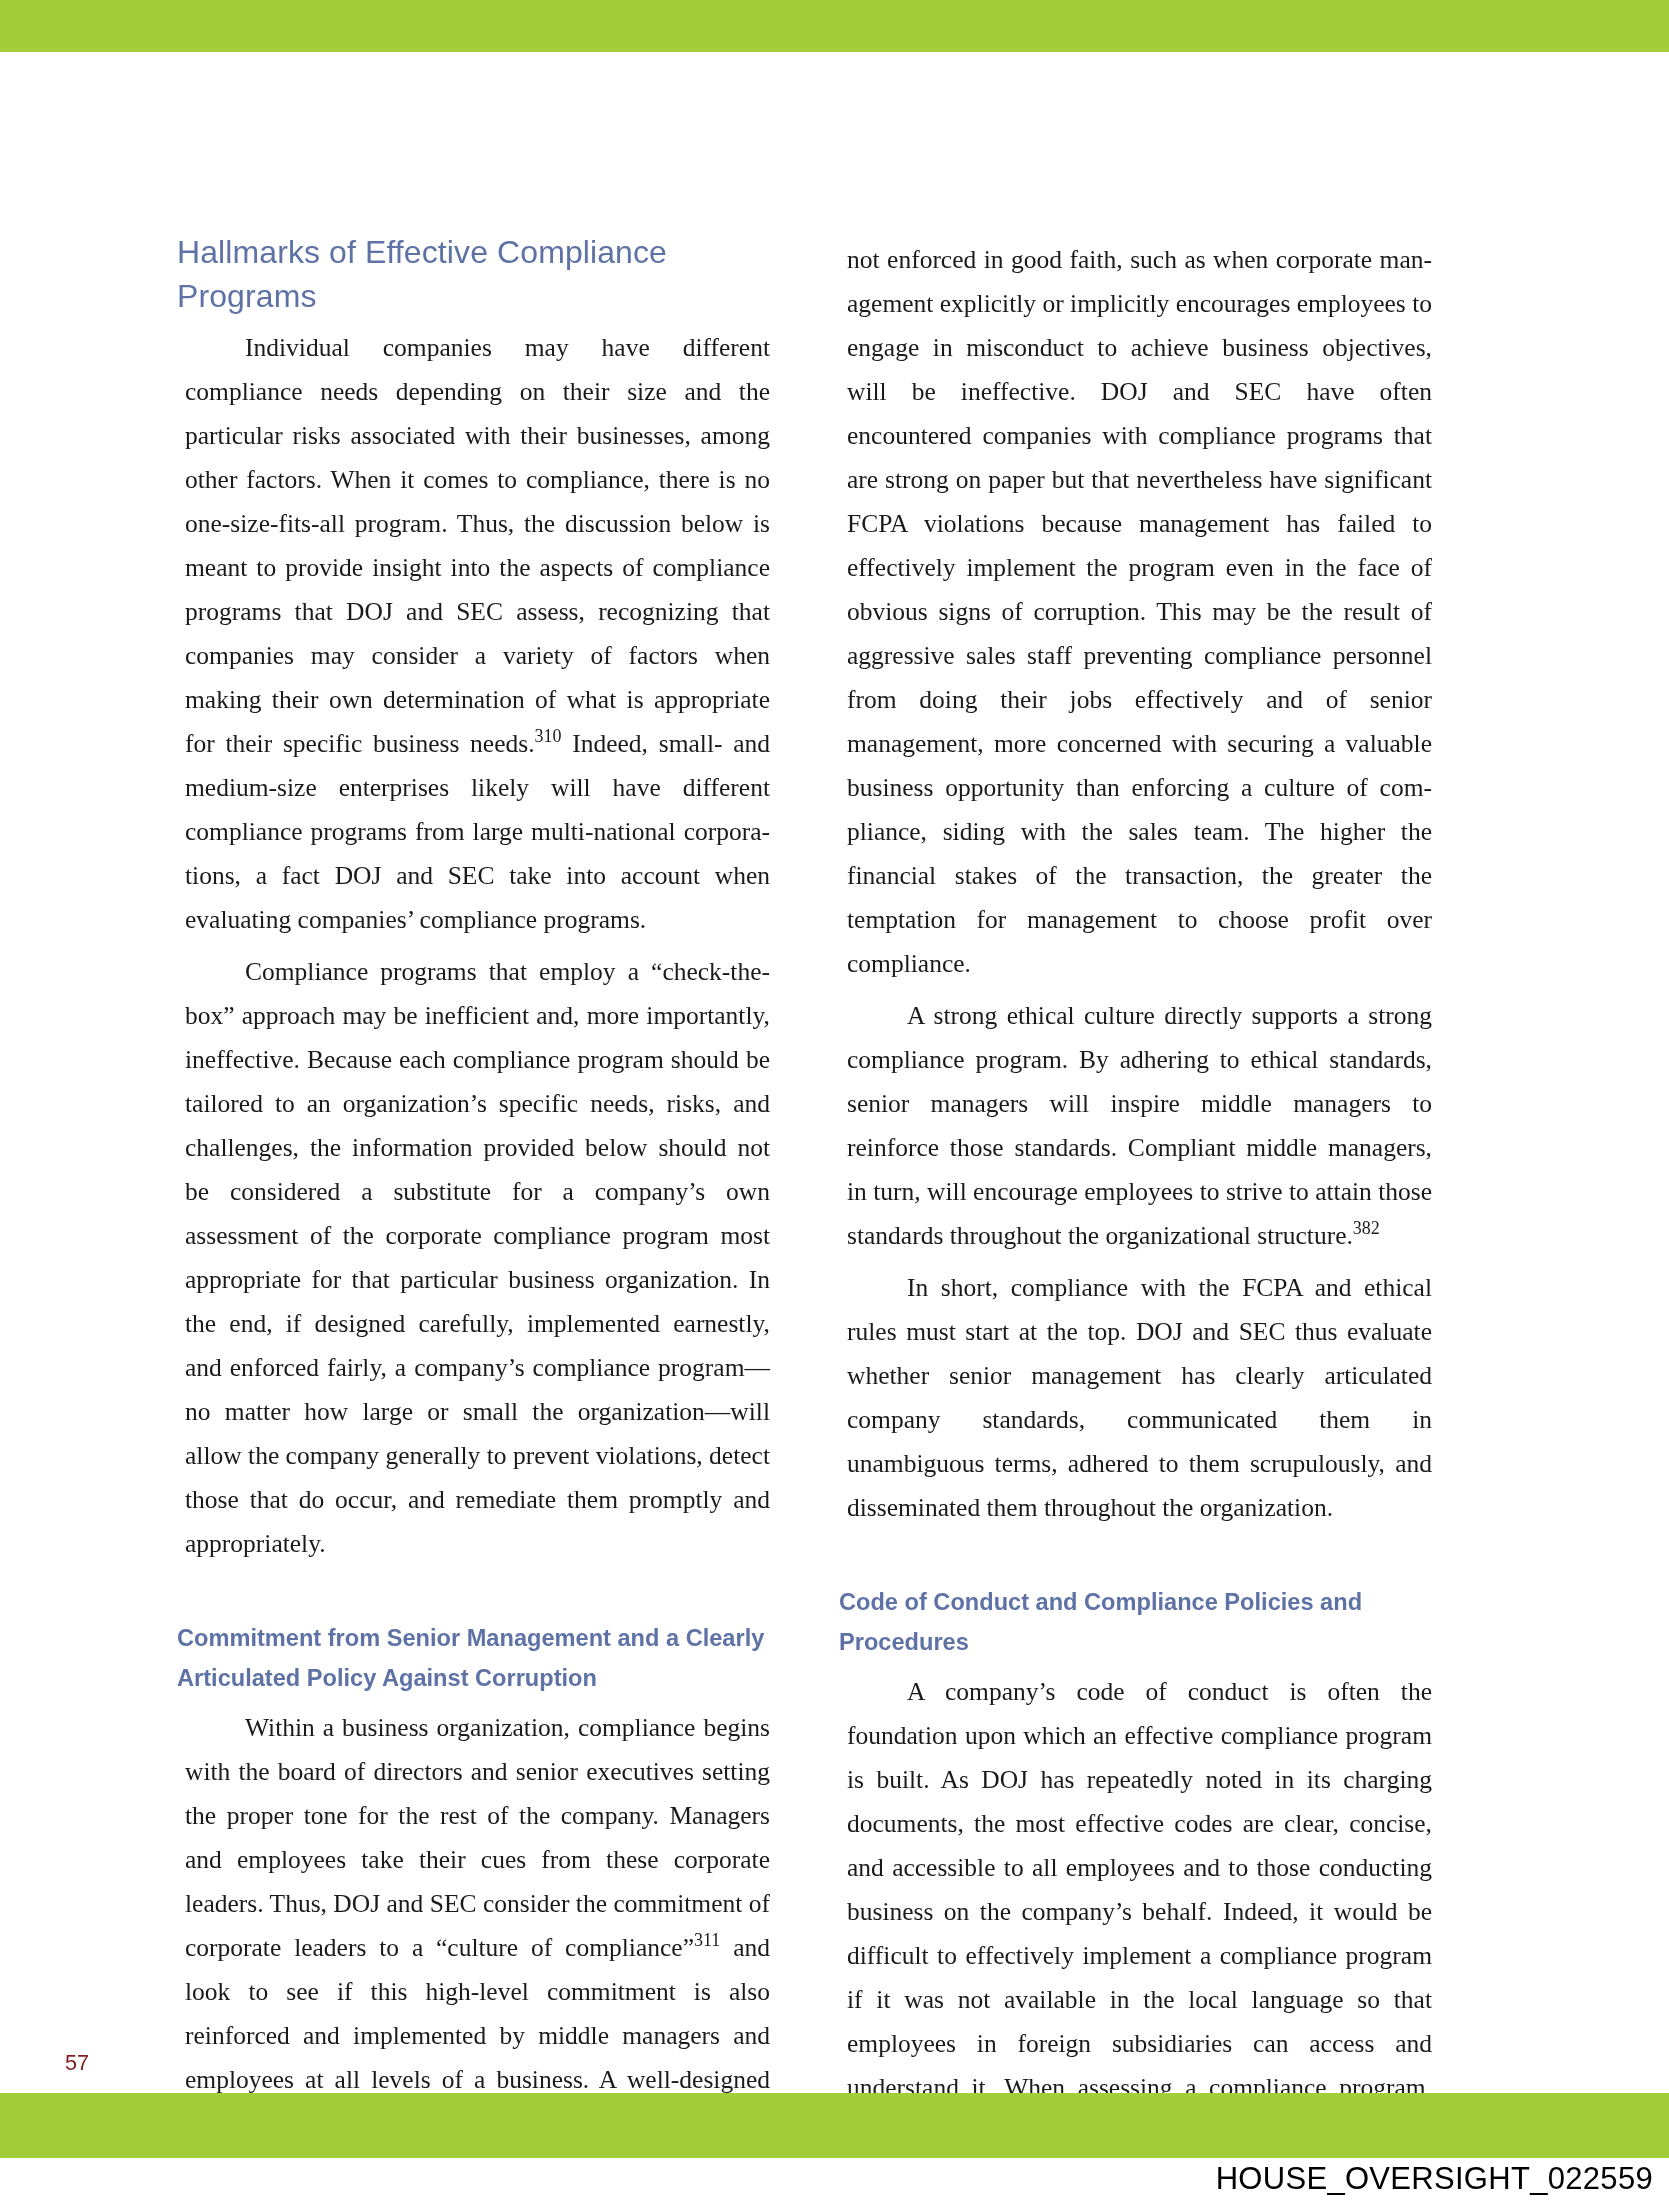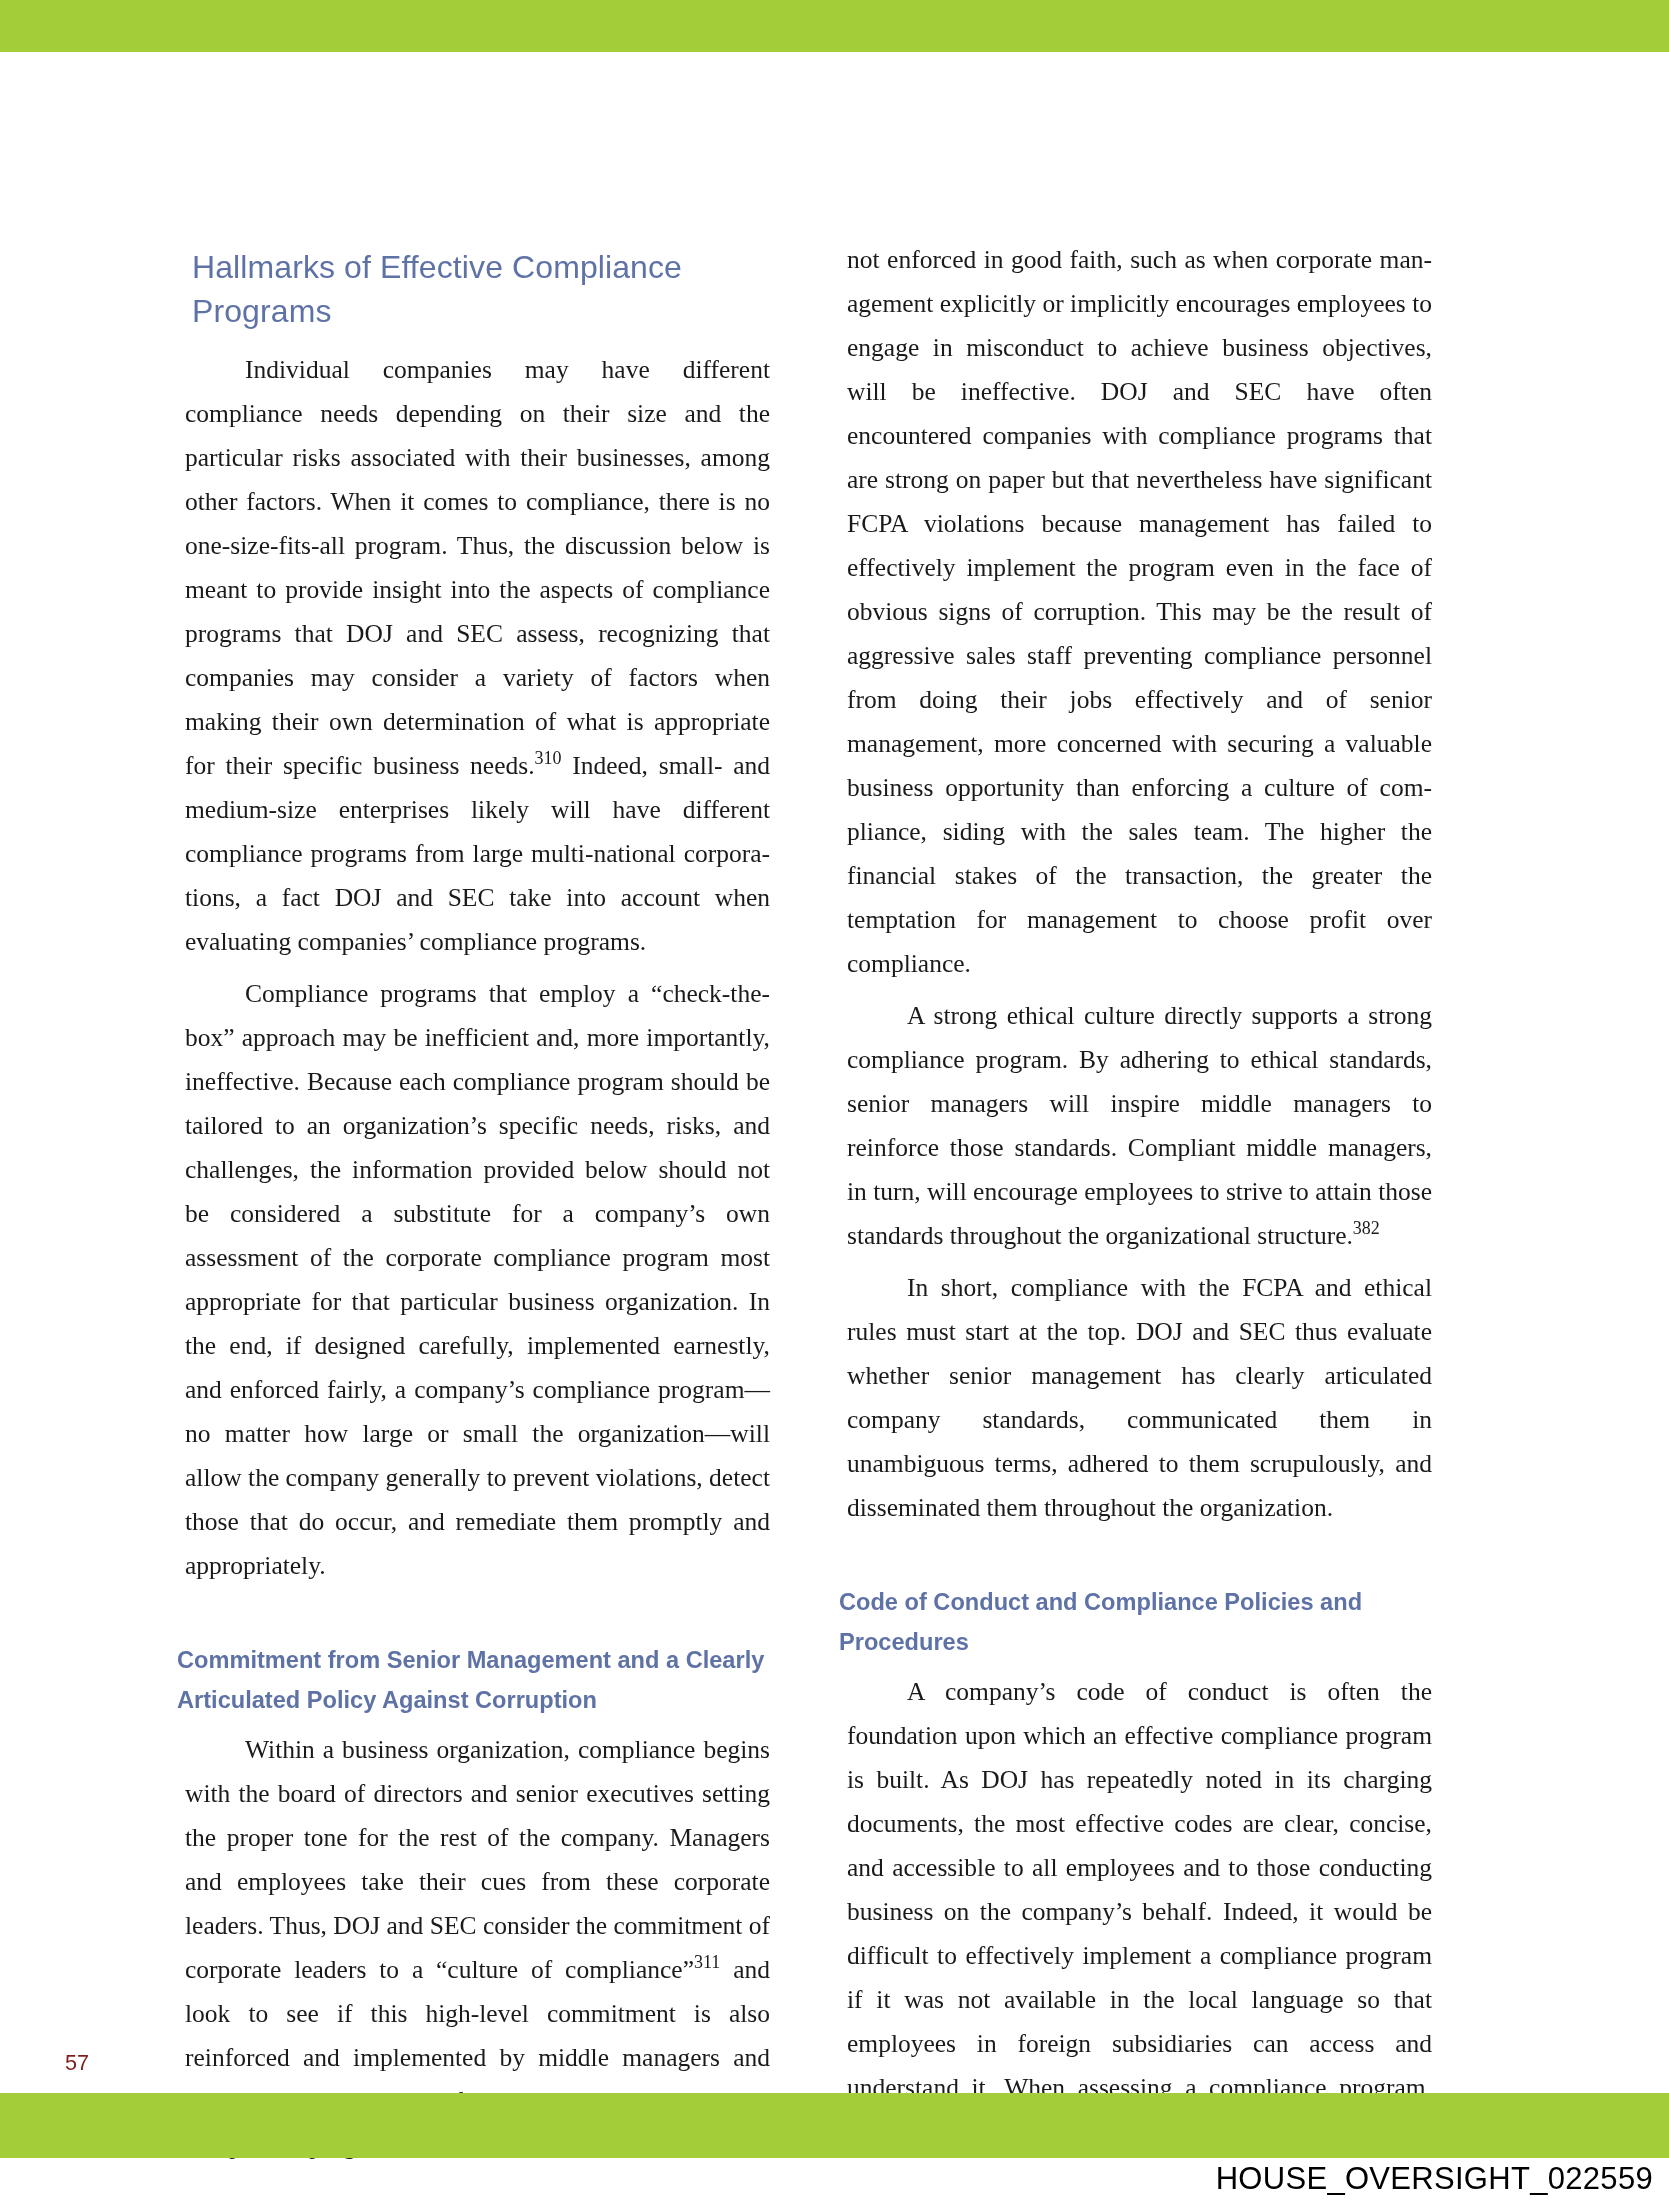--- a/index.html
+++ b/index.html
@@ -11,21 +11,21 @@
   }
   .band { position: absolute; left: 0; width: 1669px; background: #a3ce3a; }
   .band-top { top: 0; height: 52px; }
   .band-bottom { top: 2093px; height: 65px; }
   .column { position: absolute; top: 230px; width: 601px; }
   .col-left { left: 177px; }
   .col-right { left: 839px; }
   .h1 {
     font-family: "Liberation Sans", "DejaVu Sans", sans-serif;
     font-weight: normal; color: #5e72a6;
-    font-size: 32px; line-height: 44px; margin: 15px; letter-spacing: 0.1px;
+    font-size: 32px; line-height: 44px; margin: 0; letter-spacing: 0.1px;
   }
   .h2 {
     font-family: "Liberation Sans", "DejaVu Sans", sans-serif;
     font-weight: bold; color: #5e72a6;
     font-size: 23.6px; line-height: 40px; margin: 0;
   }
   .p {
     font-size: 25.5px; line-height: 44px; margin: 8px;
     text-align: justify; text-align-last: left;
     hyphens: manual;

